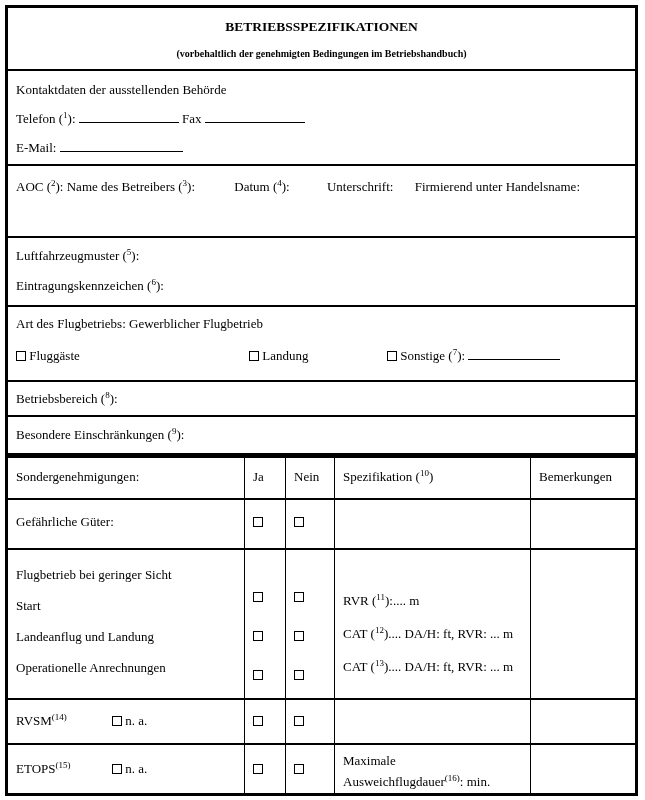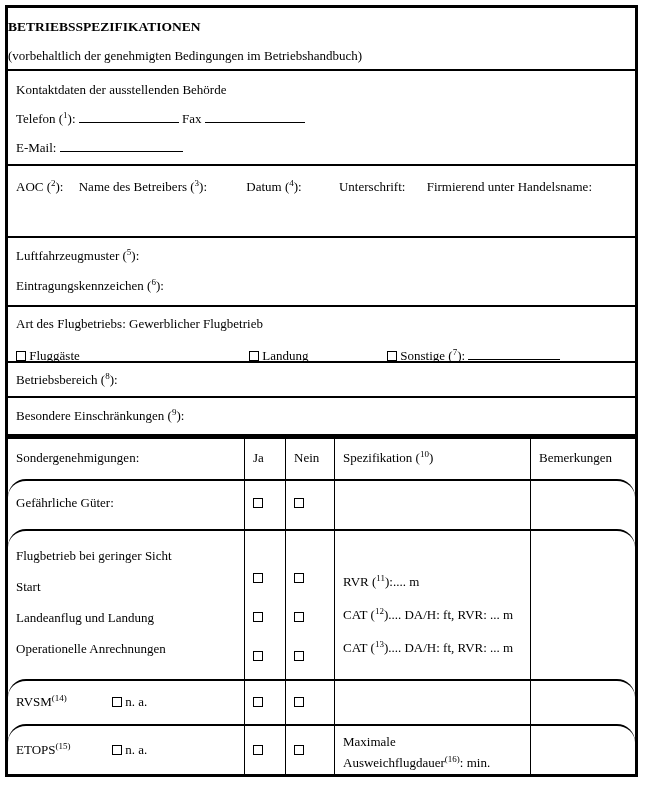--- a/index.html
+++ b/index.html
@@ -1,50 +1,50 @@
 <!DOCTYPE html>
 <html><head>
 <meta charset="utf-8">
 <style>
   html,body{margin:0;padding:0;background:#fff;}
   body{width:645px;height:800px;font-family:"Liberation Serif","DejaVu Serif",serif;color:#000;}
   .form{box-sizing:border-box;width:633px;margin:5px 0 0 5px;border:3px solid #000;background:#fff;}
   .sec{box-sizing:border-box;border-bottom:2px solid #000;padding:0 0 0 8px;overflow:hidden;}
   .sec:last-child{border-bottom:none;}
-  .title-sec{height:63px;text-align:left;padding:0;}
+  .title-sec{height:63px;text-align:center;padding:0;}
   .title{font-weight:bold;font-size:13.5px;padding-top:11px;}
-  .subtitle{font-weight:normal;font-size:13px;padding-top:13px;}
+  .subtitle{font-weight:bold;font-size:10px;padding-top:13px;}
   .row{font-size:13px;white-space:nowrap;}
   sup{font-size:9px;line-height:0;}
   .fill{display:inline-block;border-bottom:1px solid #000;height:11px;vertical-align:baseline;}
   .cb{display:inline-block;box-sizing:border-box;width:10px;height:10px;border:1.2px solid #000;vertical-align:-1px;background:#fff;}
   
   .s-contact{height:95px;}
   .s-contact .h{padding-top:11px;}
   .s-contact .r2{padding-top:13px;}
   .s-contact .r3{padding-top:13px;}
   .s-aoc{height:72px;}
   .s-aoc .r1{padding-top:13px;}
   .s-aoc .r2{padding-top:12px;}
   .s-aircraft{height:69px;}
   .s-aircraft .r1{padding-top:10px;}
   .s-aircraft .r2{padding-top:14px;}
-  .s-ops{height:56px;}
+  .s-ops{height:75px;}
   .s-ops .r1{padding-top:9px;}
   .s-ops .r2{padding-top:16px;position:relative;height:20px;}
   .s-ops .opt1{position:absolute;left:0;}
   .s-ops .opt2{position:absolute;left:233px;}
   .s-ops .opt3{position:absolute;left:371px;}
   .s-area{height:35px;}
   .s-area .r1{padding-top:9px;}
   .s-restrict{height:38px;}
   .s-restrict .r1{padding-top:10px;}
   
   .tbl{border-top:3px solid #000;}
-  .trow{display:grid;grid-template-columns:236px 41px 49px 196px 1fr;box-sizing:border-box;border-radius:18px;}
+  .trow{display:grid;grid-template-columns:236px 41px 49px 196px 1fr;box-sizing:border-box;}
   .trow + .trow{border-top:2px solid #000;}
   .c{box-sizing:border-box;padding-left:8px;font-size:13px;}
   .c + .c{border-left:1.5px solid #000;}
   .thead{height:40px;}
   .thead .c{padding-top:11px;}
   .r-danger{height:50px;}
   .r-danger .c{padding-top:14px;}
   .r-lowvis{height:150px;}
   .r-lowvis .c-label div{line-height:31px;}
   .r-lowvis .c-label{padding-top:9px;}
@@ -80,21 +80,21 @@
     </div>
     <div class="row r3">
       <span>E-Mail:</span>
       <span class="fill" style="width:123px"></span>
     </div>
   </div>
 
   <div class="sec s-aoc">
     <div class="row r1">
       <span><span>AOC (</span><sup>2</sup><span>):</span></span>
-      <span style="margin-left:12px"><span>Name des Betreibers (</span><sup>3</sup><span>):</span></span>
+      <span style=""><span>Name des Betreibers (</span><sup>3</sup><span>):</span></span>
       <span style="margin-left:36px"><span>Datum (</span><sup>4</sup><span>):</span></span>
       <span style="margin-left:34px">Unterschrift:</span>
       <span style="margin-left:18px">Firmierend unter Handelsname:</span>
     </div>
   </div>
 
   <div class="sec s-aircraft">
     <div class="row r1">
       <span><span>Luftfahrzeugmuster (</span><sup>5</sup><span>):</span></span>
     </div>

